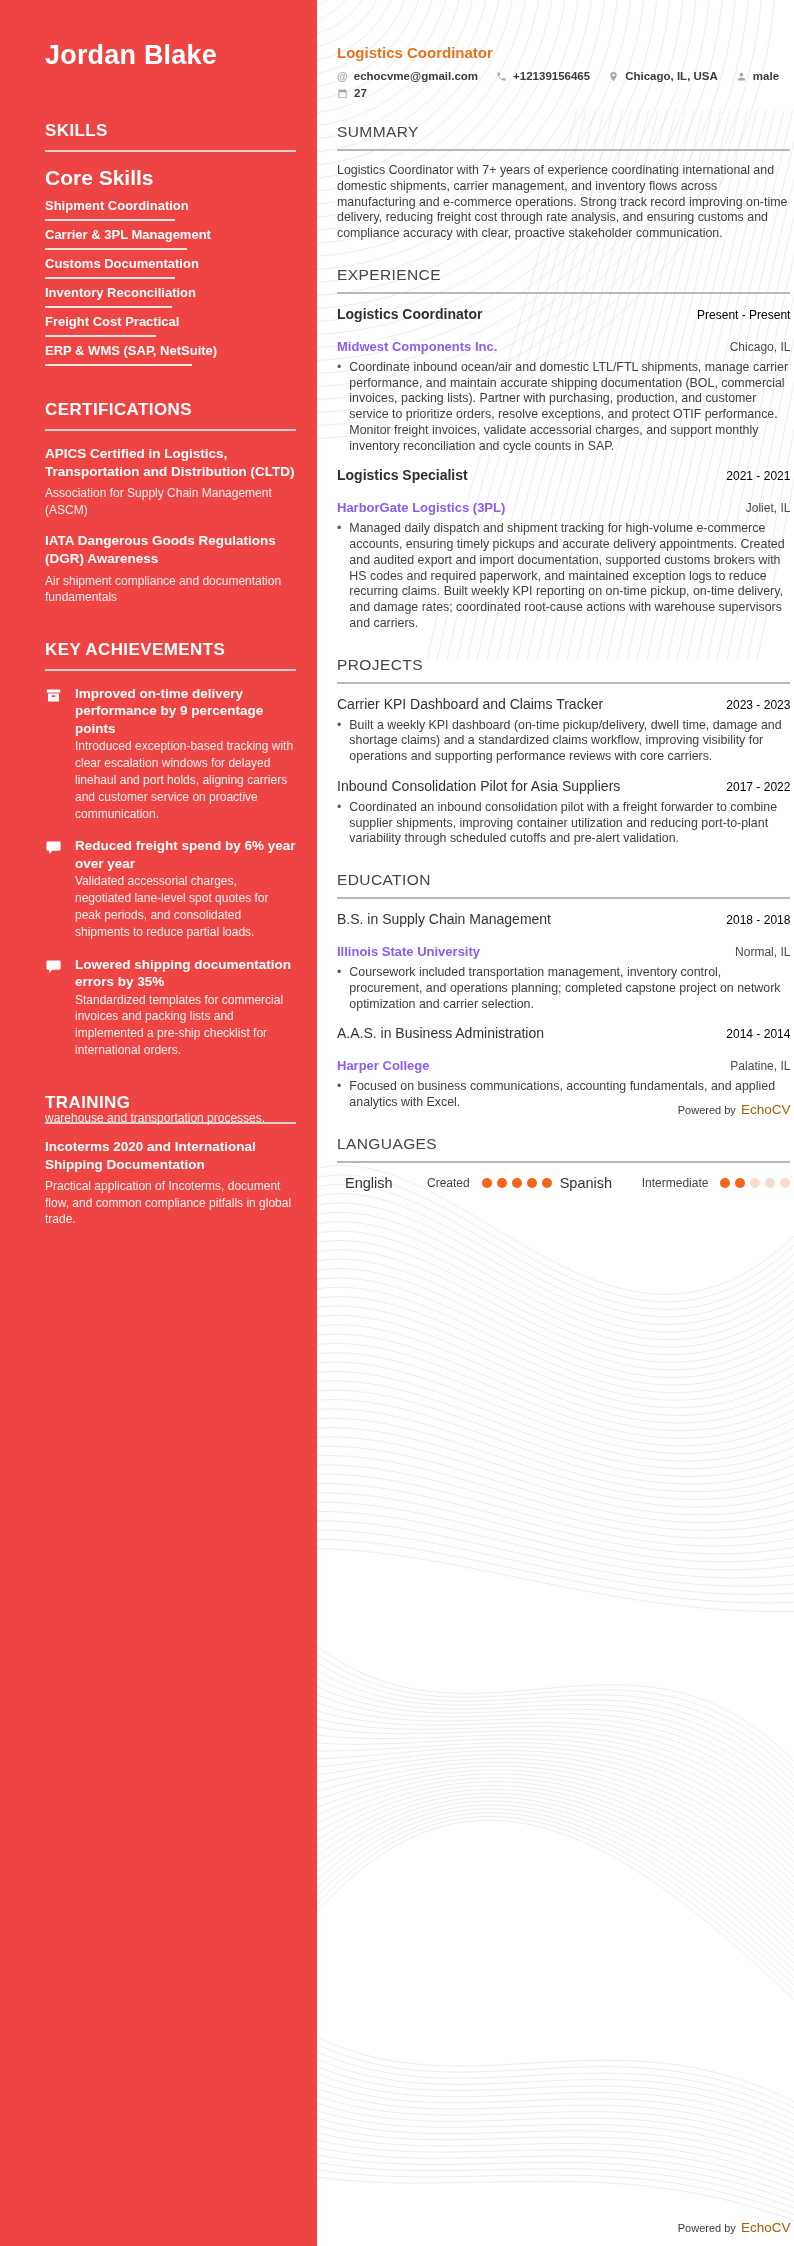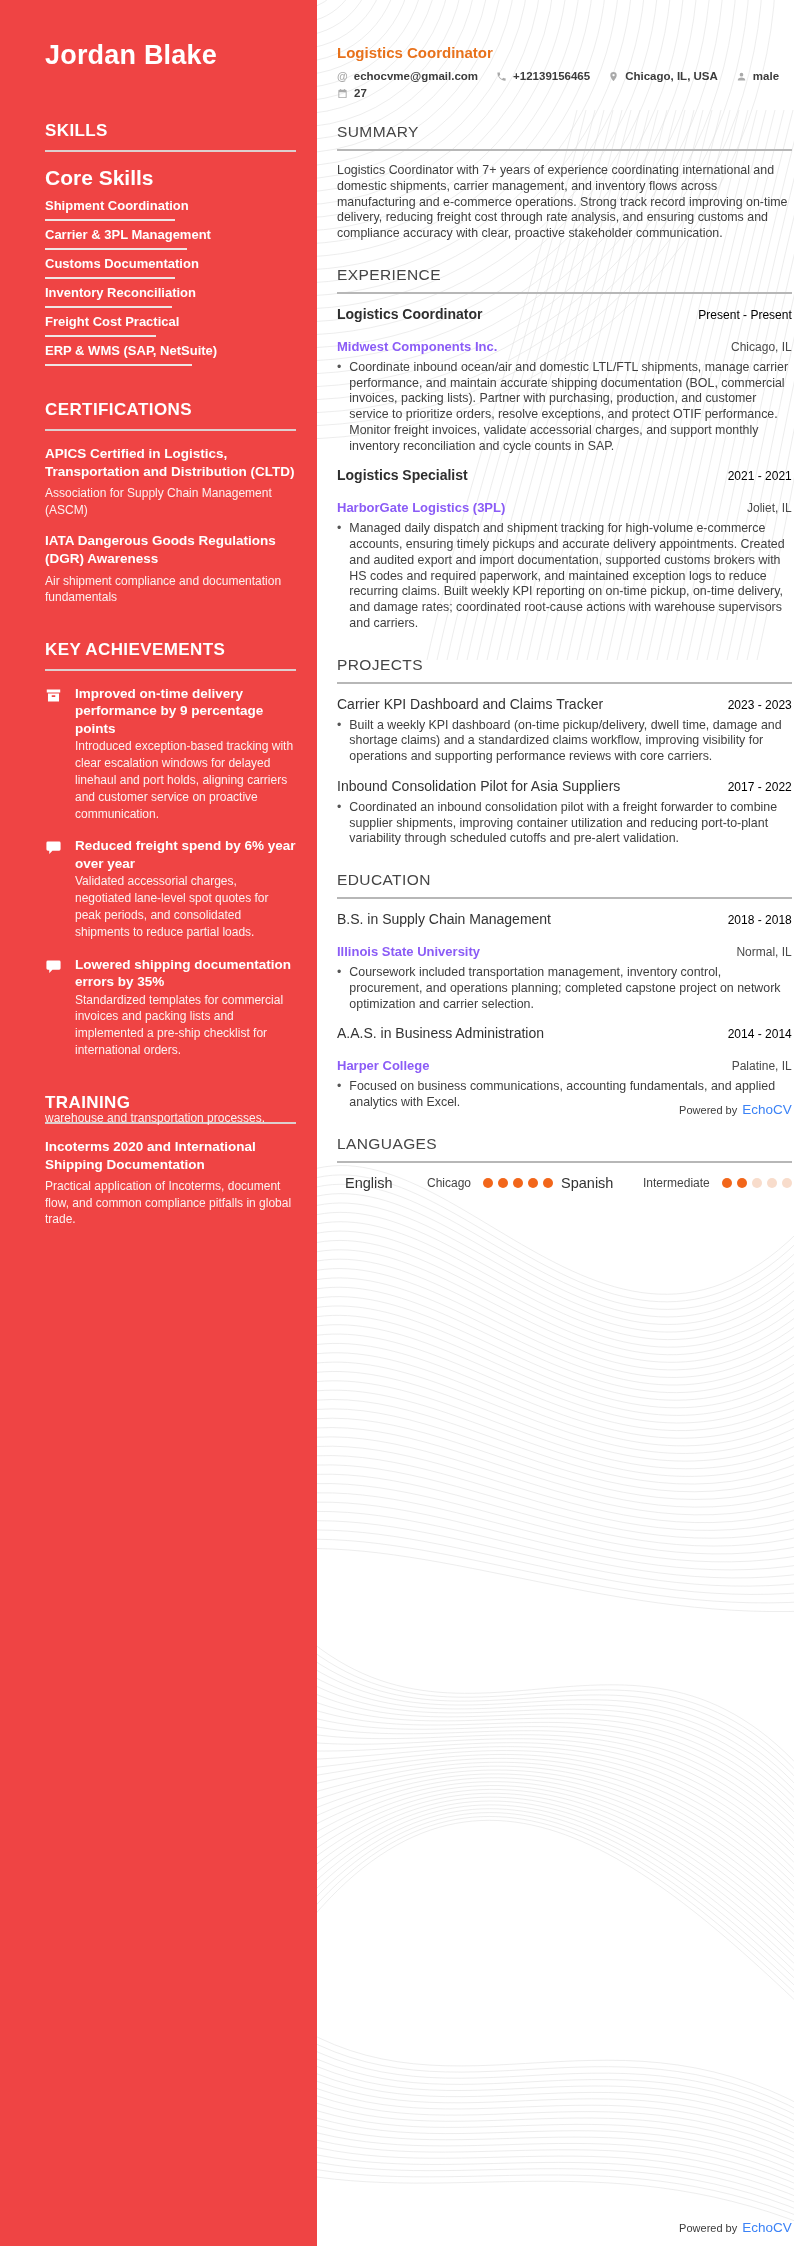--- a/index.html
+++ b/index.html
@@ -70,21 +70,21 @@
   .lang-level{font-size:12px;color:#444;margin-right:12px;}
   .lang-dots{display:flex;gap:5px;}
   .dot{width:10px;height:10px;border-radius:50%;background:#F8DCCB;}
   .dot.filled{background:#F2661A;}
   .footer{
     position:absolute;right:26px;font-size:11px;color:#3a3a3a;z-index:1;
     display:flex;align-items:baseline;gap:5px;
   }
   .footer.f1{top:1102px;}
   .footer.f2{top:2220px;}
-  .brand{color:#3b82f6;font-size:13.5px;}
+  .brand{color:#a16207;font-size:13.5px;}
 </style>
 </head>
 <body>
 
 <div class="page">
 
   <aside class="sidebar">
     <h1 class="cand-name">Jordan Blake</h1>
 
     <section class="side-section first">
@@ -488,21 +488,21 @@
           </div>
         </div>
       </section>
 
       <section class="m-section">
         <div class="m-h">LANGUAGES</div>
         <div class="m-rule"></div>
         <div class="langs">
           <div class="lang">
             <span class="lang-name">English</span>
-            <span class="lang-level">Chicago</span>
+            <span class="lang-level">Created</span>
             <span class="lang-dots">
                 <span class="dot filled"></span>
                 <span class="dot filled"></span>
                 <span class="dot filled"></span>
                 <span class="dot filled"></span>
                 <span class="dot filled"></span>
               </span>
           </div>
           <div class="lang">
             <span class="lang-name">Spanish</span>

